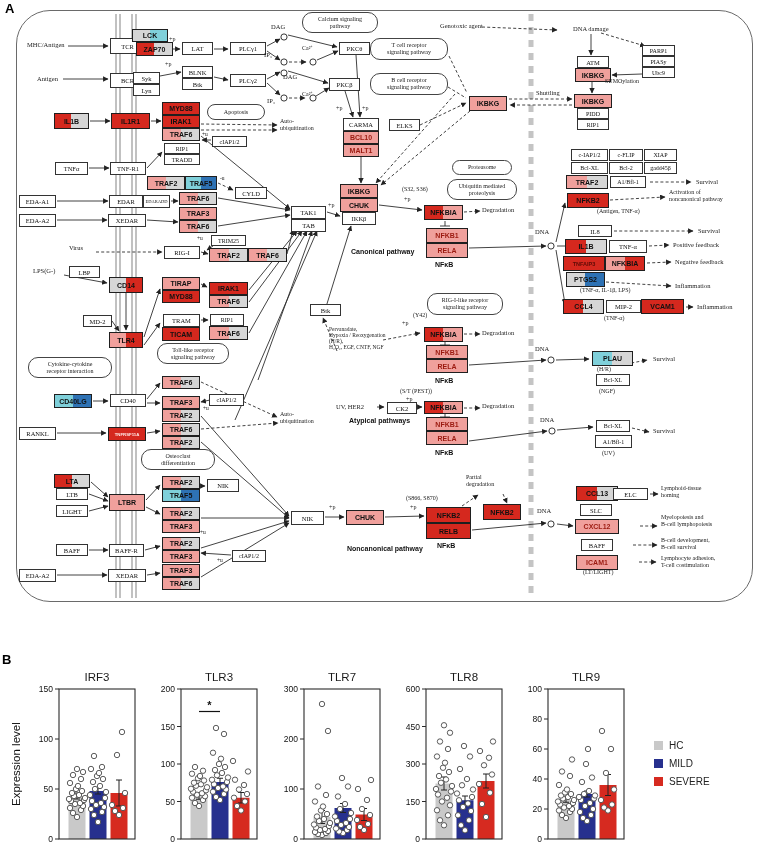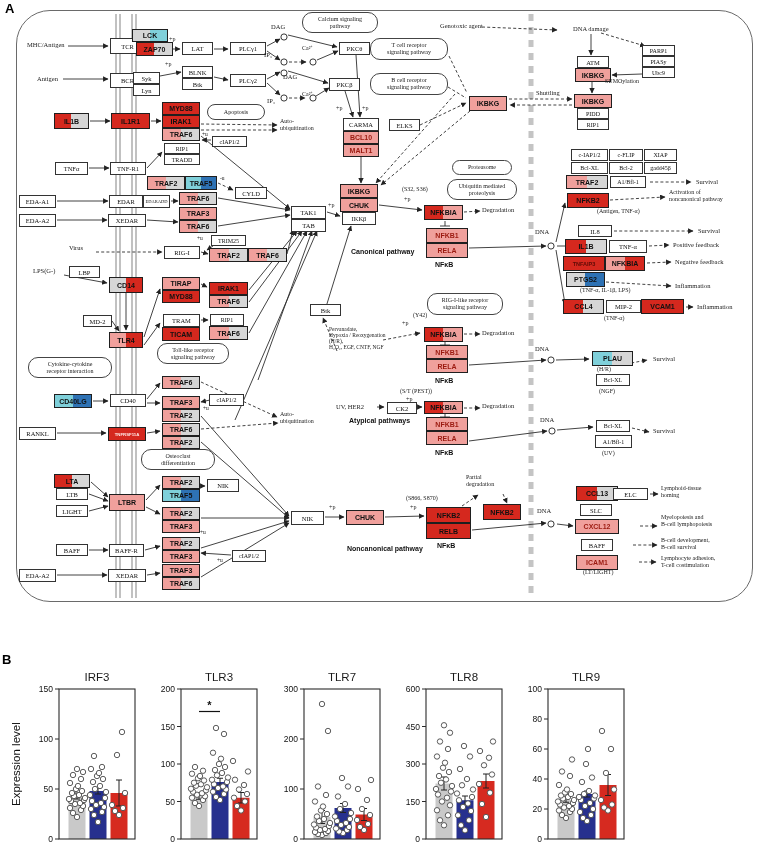--- a/index.html
+++ b/index.html
@@ -804,13 +804,27 @@
         <text x="542" y="782" text-anchor="end" font-size="8.5" fill="#111">40</text>
         <line x1="544" y1="749" x2="548" y2="749" stroke="#2b2b2b" stroke-width="1"></line>
         <text x="542" y="752" text-anchor="end" font-size="8.5" fill="#111">60</text>
         <line x1="544" y1="719" x2="548" y2="719" stroke="#2b2b2b" stroke-width="1"></line>
         <text x="542" y="722" text-anchor="end" font-size="8.5" fill="#111">80</text>
         <line x1="544" y1="689" x2="548" y2="689" stroke="#2b2b2b" stroke-width="1"></line>
         <text x="542" y="692" text-anchor="end" font-size="8.5" fill="#111">100</text>
         <text x="586" y="681" text-anchor="middle" font-size="11.5" fill="#1a1a1a" font-weight="500">TLR9</text>
       </g>
     </svg>
+  <div id="legend-b">
+      <div class="lgb">
+        <i style="background: rgb(201, 201, 201);"></i>
+        <span>HC</span>
+      </div>
+      <div class="lgb">
+        <i style="background: rgb(39, 48, 142);"></i>
+        <span>MILD</span>
+      </div>
+      <div class="lgb">
+        <i style="background: rgb(214, 42, 32);"></i>
+        <span>SEVERE</span>
+      </div>
+    </div>
 </div>
 
 </body></html>

